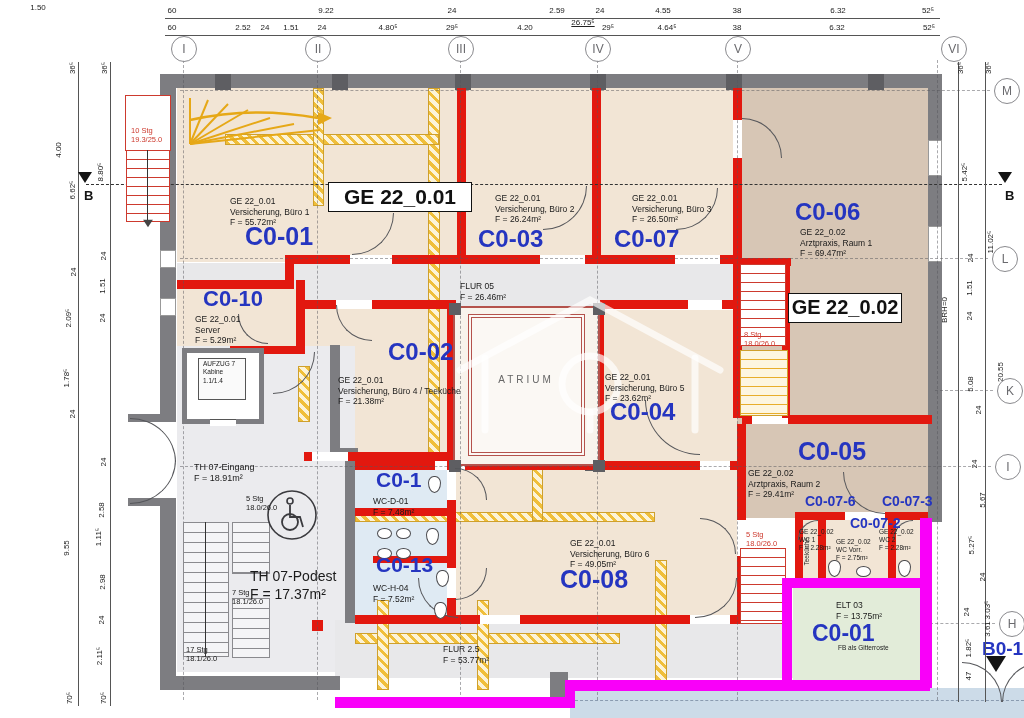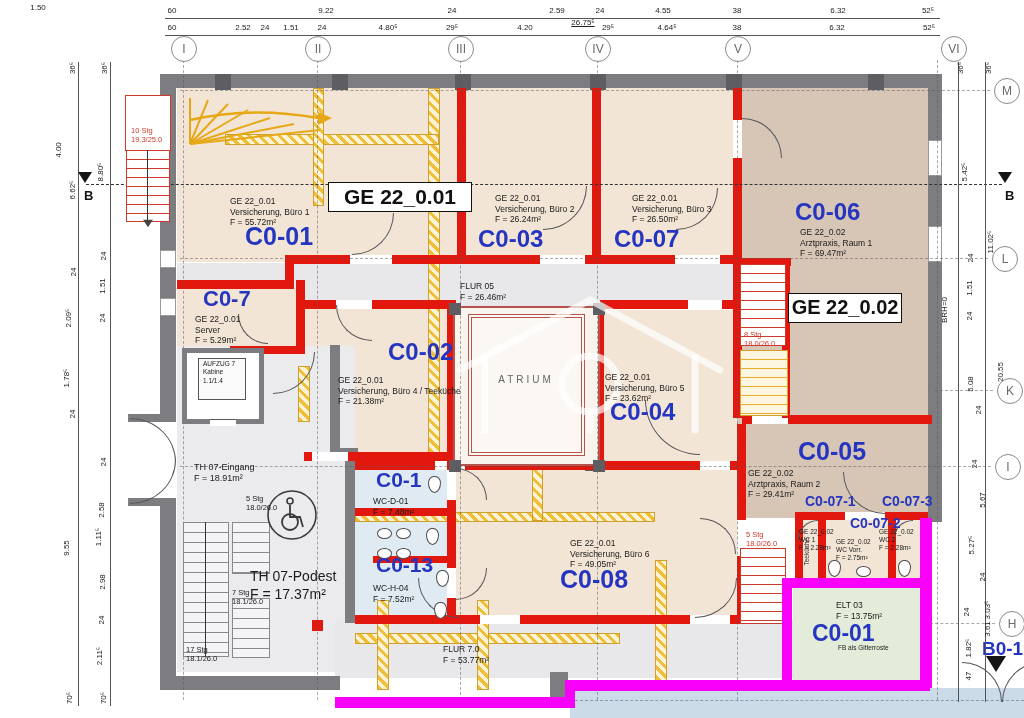--- a/index.html
+++ b/index.html
@@ -243,25 +243,25 @@
     <circle cx="24" cy="33" r="8" fill="none" stroke="#3a3a3e" stroke-width="1.8"></circle>
   </svg>
 
   <div class="boxtitle" style="left:328px;top:182px;width:142px;height:28px;font-size:21px;line-height:27px;">GE 22_0.01</div>
   <div class="boxtitle" style="left:788px;top:293px;width:112px;height:28px;font-size:20px;line-height:27px;">GE 22_0.02</div>
 
   <div class="rid" style="left:245px;top:222px;font-size:25px;">C0-01</div>
   <div class="rid" style="left:478px;top:225px;font-size:24px;">C0-03</div>
   <div class="rid" style="left:614px;top:225px;font-size:24px;">C0-07</div>
   <div class="rid" style="left:795px;top:198px;font-size:24px;">C0-06</div>
-  <div class="rid" style="left:203px;top:286px;font-size:22px;">C0-7</div>
+  <div class="rid" style="left:203px;top:286px;font-size:22px;">C0-10</div>
   <div class="rid" style="left:388px;top:338px;font-size:24px;">C0-02</div>
   <div class="rid" style="left:610px;top:398px;font-size:24px;">C0-04</div>
   <div class="rid" style="left:798px;top:437px;font-size:25px;">C0-05</div>
-  <div class="rid" style="left:805px;top:493px;font-size:14px;">C0-07-1</div>
+  <div class="rid" style="left:805px;top:493px;font-size:14px;">C0-07-6</div>
   <div class="rid" style="left:882px;top:493px;font-size:14px;">C0-07-3</div>
   <div class="rid" style="left:850px;top:515px;font-size:14px;">C0-07-2</div>
   <div class="rid" style="left:560px;top:565px;font-size:25px;">C0-08</div>
   <div class="rid" style="left:376px;top:468px;font-size:21px;">C0-1</div>
   <div class="rid" style="left:376px;top:553px;font-size:21px;">C0-13</div>
   <div class="rid" style="left:812px;top:620px;font-size:23px;">C0-01</div>
   <div class="rid" style="left:982px;top:638px;font-size:19px;">B0-1</div>
   <div class="abs" style="left:496px;top:374px;width:60px;text-align:center;font-size:10px;letter-spacing:3px;color:#666;z-index:20;">ATRIUM</div>
   <div class="abs" style="left:784px;top:540px;font-size:6.5px;color:#222;transform:rotate(-90deg);transform-origin:center;white-space:nowrap;z-index:20;width:44px;">Teeküche</div>
 
@@ -303,21 +303,21 @@
 F = 49.05m²</div>
   <div class="desc" style="left:836px;top:600px;">ELT 03
 F = 13.75m²</div>
   <div class="desc" style="left:838px;top:644px;font-size:6.5px;">FB als Gitterroste</div>
   <div class="desc" style="left:373px;top:583px;">WC-H-04
 F = 7.52m²</div>
   <div class="desc" style="left:373px;top:496px;">WC-D-01
 F = 7.48m²</div>
   <div class="desc" style="left:460px;top:281px;">FLUR 05
 F = 26.46m²</div>
-  <div class="desc" style="left:443px;top:644px;">FLUR 7.0
+  <div class="desc" style="left:443px;top:644px;">FLUR 2.5
 F = 53.77m²</div>
   <div class="desc" style="left:194px;top:462px;font-size:9px;">TH 07-Eingang
 F = 18.91m²</div>
   <div class="desc" style="left:250px;top:568px;font-size:14px;">TH 07-Podest
 F = 17.37m²</div>
 
   <div class="desc redtxt" style="left:131px;top:126px;font-size:7.5px;z-index:9;">10 Stg
 19.3/25.0</div>
   <div class="desc" style="left:246px;top:494px;font-size:7.5px;">5 Stg
 18.0/26.0</div>

